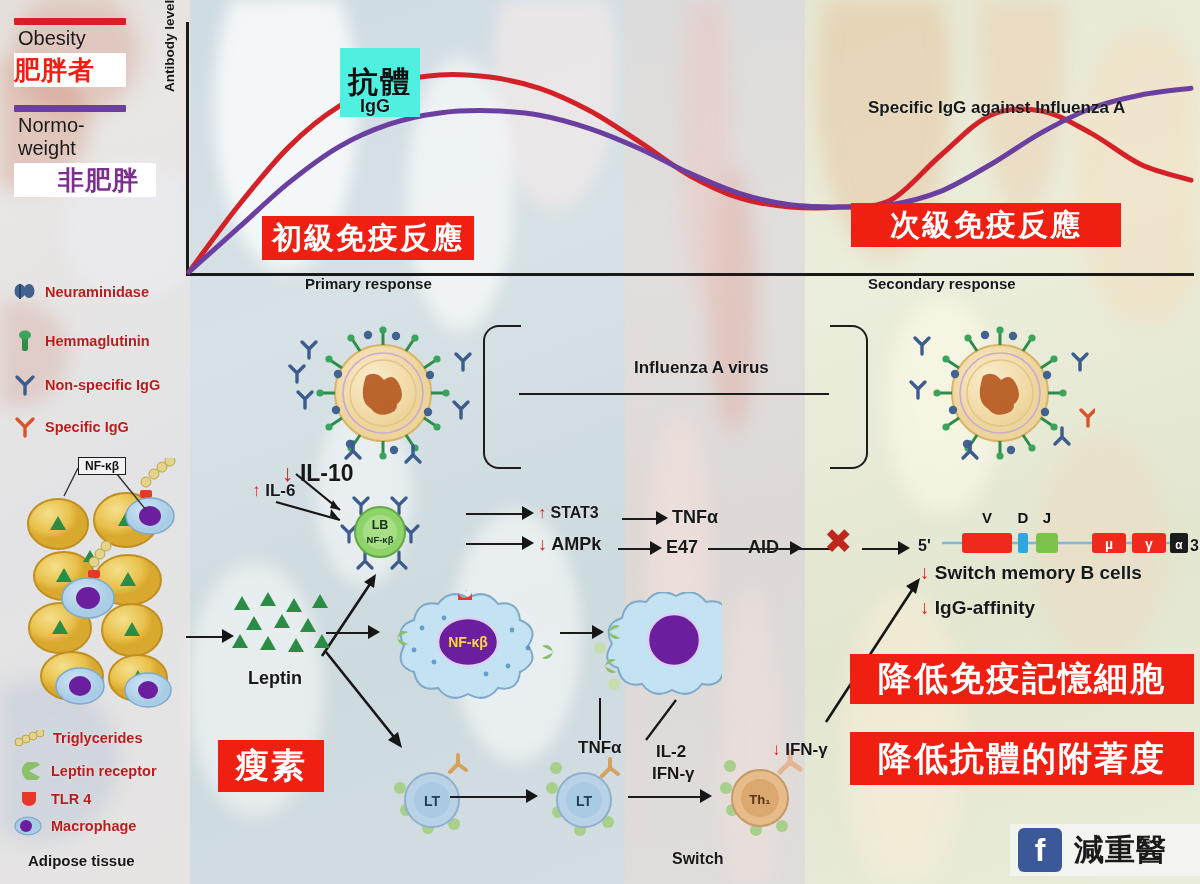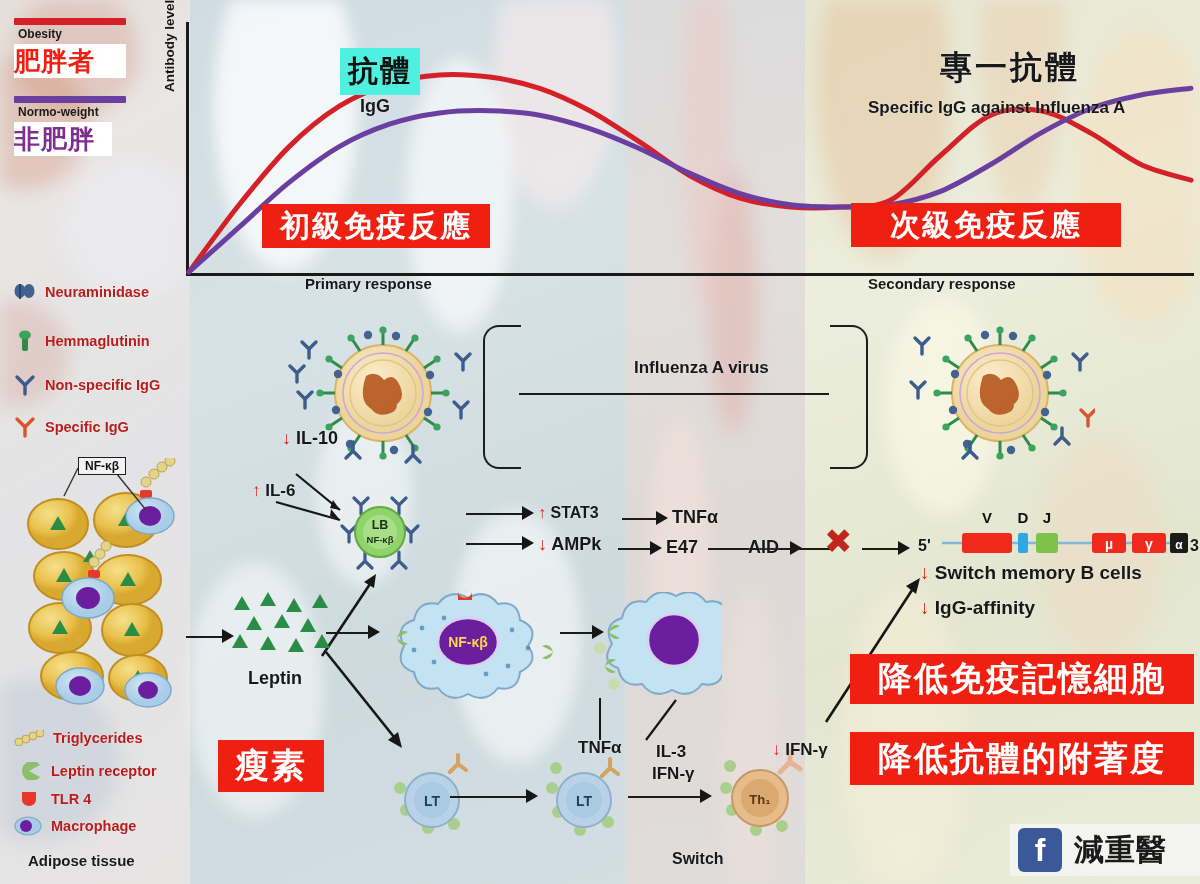--- a/index.html
+++ b/index.html
@@ -55,21 +55,21 @@
        text-shadow:0 0 2px rgba(255,255,255,.55);}
   .redbox{position:absolute;background:#ef2012;color:#fff;font-weight:bold;
           letter-spacing:2px;display:flex;align-items:center;justify-content:center;}
   .whitebox{position:absolute;background:#fff;display:flex;align-items:center;font-weight:bold;}
   .arrow-line{position:absolute;background:#1b1b1b;height:2px;}
   .dnarrow{color:#e01b10;font-weight:bold;}
 
   
   #legend-top{position:absolute;left:14px;top:18px;width:120px;}
   .lg-bar{height:7px;width:112px;border-radius:1px;}
-  .lg-en{font-size:12px;font-weight:bold;color:#1a1a1a;margin:2px 0 3px 4px;}
+  .lg-en{font-size:20px;font-weight:normal;color:#1a1a1a;margin:2px 0 3px 4px;}
   .cn-red{color:#ef2012;font-size:26px;font-weight:bold;letter-spacing:1px;}
   .cn-pur{color:#7d2f8e;font-size:26px;font-weight:bold;letter-spacing:1px;}
 
   .lg-row{position:absolute;display:flex;align-items:center;gap:9px;}
   .lg-row .txt{font-size:14.5px;font-weight:bold;color:#b91c1c;white-space:nowrap;
     text-shadow:0 0 2px rgba(255,255,255,.6);}
 
   
   #chart{position:absolute;left:186px;top:22px;width:1008px;height:254px;}
   #chart .axis-y{position:absolute;left:0;top:0;width:3px;height:254px;background:#1a1a1a;}
@@ -92,21 +92,21 @@
 
   <div id="legend-top">
     <div class="lg-bar" style="background:#d42027"></div>
     <div class="lg-en">Obesity</div>
     <div class="whitebox" style="position:relative;left:0;top:0;width:112px;height:34px;">
       <span class="cn-red">肥胖者</span>
     </div>
 
     <div class="lg-bar" style="background:#6b3fa0;margin-top:18px"></div>
     <div class="lg-en">Normo-weight</div>
-    <div class="whitebox" style="position:relative;left:0;top:0;width:98px;height:34px;">
+    <div class="whitebox" style="position:relative;left:0;top:0;width:98px;height:34px;padding-left:44px;">
       <span class="cn-pur">非肥胖</span>
     </div>
   </div>
 
   <div class="lg-row" style="left:14px;top:282px">
     <svg width="22" height="20">
       <ellipse cx="6" cy="9" rx="5.5" ry="7" fill="#42628f"></ellipse>
       <ellipse cx="15" cy="9" rx="5.5" ry="7" fill="#42628f"></ellipse>
       <rect x="5" y="2" width="2" height="15" fill="#2c4467"></rect>
     </svg>
@@ -249,29 +249,28 @@
   <div id="ylab">Antibody levels</div>
   <div id="chart">
     <div class="axis-y"></div>
     <div class="axis-x"></div>
     <svg id="chart-svg" width="1008" height="254" style="position:absolute;left:0;top:0">
       <path id="series-obesity" fill="none" stroke="#d42027" stroke-width="5" stroke-linecap="round" d="M3.0,250.0 C11.3,238.8 36.4,203.7 53.1,182.8 C69.8,161.9 86.5,141.0 103.2,124.6 C119.9,108.1 136.6,94.7 153.3,84.2 C170.0,73.8 186.7,67.1 203.4,61.8 C220.1,56.6 236.8,54.0 253.5,52.9 C270.2,51.8 286.9,52.9 303.6,55.1 C320.3,57.4 337.0,60.7 353.7,66.3 C370.4,71.9 387.1,79.8 403.8,88.7 C420.5,97.7 437.2,109.3 453.9,120.1 C470.6,130.9 487.3,144.3 504.0,153.7 C520.7,163.0 537.4,170.9 554.1,176.1 C570.8,181.3 587.5,183.5 604.2,185.0 C620.9,186.5 637.6,186.2 654.3,185.0 C671.0,183.9 687.7,186.9 704.4,178.3 C721.1,169.7 737.8,147.7 754.5,133.5 C771.2,119.3 787.9,100.7 804.6,93.2 C821.3,85.7 838.0,85.7 854.7,88.7 C871.4,91.7 888.1,102.2 904.8,111.1 C921.5,120.1 938.2,134.6 954.9,142.5 C971.6,150.3 996.6,155.5 1005.0,158.2"></path>
       <path id="series-normo" fill="none" stroke="#6b3fa0" stroke-width="5" stroke-linecap="round" d="M3.0,250.0 C11.3,242.5 36.4,220.1 53.1,205.2 C69.8,190.3 86.5,173.8 103.2,160.4 C119.9,147.0 136.6,134.3 153.3,124.6 C170.0,114.9 186.7,107.8 203.4,102.2 C220.1,96.6 236.8,93.2 253.5,91.0 C270.2,88.7 286.9,88.3 303.6,88.7 C320.3,89.1 337.0,90.2 353.7,93.2 C370.4,96.2 387.1,101.0 403.8,106.6 C420.5,112.2 437.2,119.3 453.9,126.8 C470.6,134.3 487.3,144.0 504.0,151.4 C520.7,158.9 537.4,166.4 554.1,171.6 C570.8,176.8 587.5,180.6 604.2,182.8 C620.9,185.0 637.6,185.0 654.3,185.0 C671.0,185.0 687.7,185.4 704.4,182.8 C721.1,180.2 737.8,176.1 754.5,169.4 C771.2,162.6 787.9,152.2 804.6,142.5 C821.3,132.8 838.0,120.5 854.7,111.1 C871.4,101.8 888.1,92.8 904.8,86.5 C921.5,80.1 938.2,76.4 954.9,73.0 C971.6,69.7 996.6,67.4 1005.0,66.3"></path>
     </svg>
   </div>
 
-  <div class="abs" style="left:340px;top:48px;background:#4ff0e0;padding:3px 8px;">
+  <div class="abs" style="left:340px;top:48px;background:#4ff0e0;padding:14px 8px;">
     <span style="font-size:30px;font-weight:bold;color:#101010;letter-spacing:2px">抗體</span>
   </div>
   <div class="lbl" style="left:360px;top:96px;font-size:18px">IgG</div>
 
-  <div class="lbl" style="left:940px;top:46px;font-size:32px;letter-spacing:3px">專一抗體</div>
   <div class="lbl" style="left:868px;top:98px;font-size:17px">Specific IgG against Influenza A</div>
 
-  <div class="redbox" style="left:262px;top:204px;width:228px;height:44px;font-size:30px">初級免疫反應</div>
+  <div class="redbox" style="left:262px;top:216px;width:212px;height:44px;font-size:30px">初級免疫反應</div>
   <div class="redbox" style="left:851px;top:203px;width:270px;height:44px;font-size:30px">次級免疫反應</div>
 
   <div class="lbl" style="left:305px;top:275px;font-size:15px">Primary response</div>
   <div class="lbl" style="left:868px;top:275px;font-size:15px">Secondary response</div>
 
   <svg class="abs" style="left:288px;top:318px" width="190" height="150">
     <defs>
       <radialGradient id="env" cx="40%" cy="35%">
         <stop offset="0%" stop-color="#fbeccb"></stop>
           <stop offset="100%" stop-color="#edd49a"></stop>
@@ -394,21 +393,21 @@
       <path d="M6 64 L13 71 L20 64 M13 71 L13 80"></path>
       <path d="M168 36 L175 43 L182 36 M175 43 L175 52"></path>
       <path d="M150 126 L157 119 L164 126 M157 119 L157 110"></path>
       <path d="M58 140 L65 133 L72 140 M65 133 L65 124"></path>
     </g>
     <g stroke="#d8552c" stroke-width="3.4" fill="none" stroke-linecap="round">
       <path d="M176 92 L183 99 L190 92 M183 99 L183 108"></path>
     </g>
   </svg>
 
-  <div class="lbl" style="left:282px;top:428px;font-size:18px">
+  <div class="lbl" style="left:282px;top:460px;font-size:23px">
     <span class="dnarrow">↓</span>
     <span>IL-10</span>
   </div>
   <div class="lbl" style="left:252px;top:481px;font-size:17px">
     <span class="dnarrow">↑</span>
     <span>IL-6</span>
   </div>
 
   <svg class="abs" style="left:334px;top:486px" width="92" height="92">
     <g stroke="#3c5c8c" stroke-width="3.2" fill="none" stroke-linecap="round">
@@ -631,21 +630,21 @@
   <svg class="abs" style="left:526px;top:789px" width="14" height="14">
     <polygon points="0,0 12,7 0,14" fill="#161616"></polygon>
     </svg>
 
   <div class="abs" style="left:599px;top:698px;width:2px;height:42px;background:#161616"></div>
   <div class="lbl" style="left:578px;top:738px;font-size:17px">TNFα</div>
 
   <svg class="abs" style="left:642px;top:698px" width="40" height="46">
     <path d="M34 2 L4 42" stroke="#161616" stroke-width="2.2" fill="none"></path>
   </svg>
-  <div class="lbl" style="left:656px;top:742px;font-size:17px">IL-3</div>
+  <div class="lbl" style="left:656px;top:742px;font-size:17px">IL-2</div>
   <div class="lbl" style="left:652px;top:764px;font-size:17px">IFN-γ</div>
 
   <div class="arrow-line" style="left:628px;top:796px;width:78px"></div>
   <svg class="abs" style="left:700px;top:789px" width="14" height="14">
     <polygon points="0,0 12,7 0,14" fill="#161616"></polygon>
     </svg>
 
   <svg class="abs" style="left:712px;top:748px" width="110" height="94">
     <g fill="#a8cf8c">
       <circle cx="14" cy="40" r="6"></circle>

